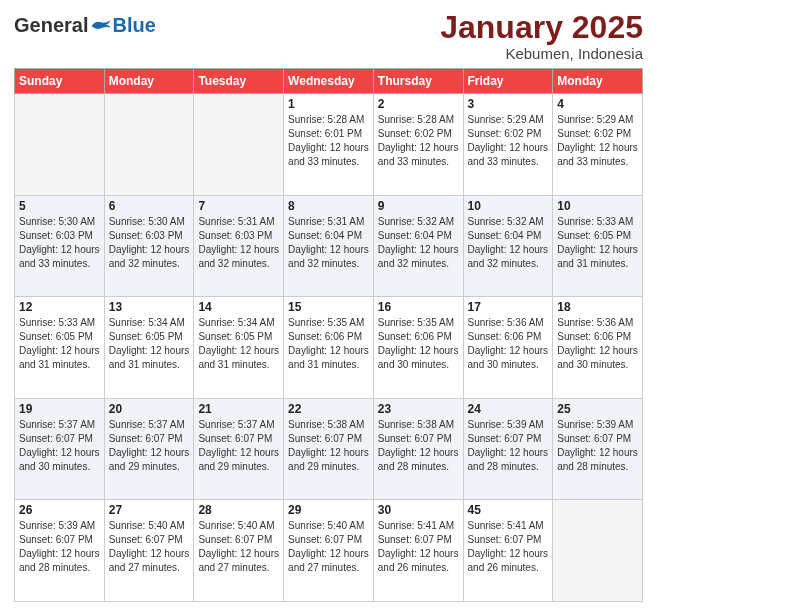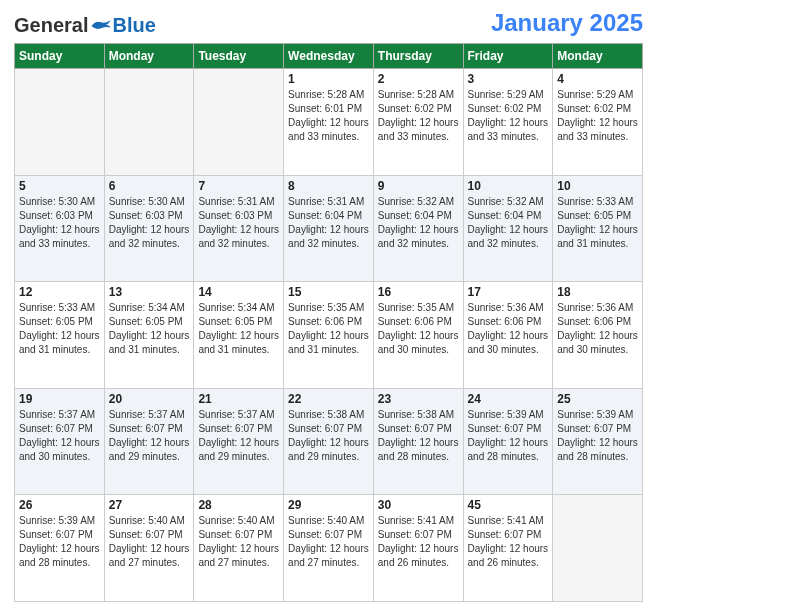--- a/index.html
+++ b/index.html
@@ -40,39 +40,39 @@
     .logo-blue { color: #1a6bb5; }
     .logo-bird {
       width: 22px;
       height: 18px;
       margin-left: 2px;
     }
     .title-block {
       text-align: right;
     }
     .title-block h1 {
-      font-size: 24px;
-      font-weight: bold;
-      color: #3b82f6;
+      font-size: 32px;
+      font-weight: bold;
+      color: #7f1d1d;
       line-height: 1.1;
     }
     .title-block h2 {
       font-size: 15px;
       font-weight: normal;
       color: #444;
     }
     .calendar {
       flex: 1;
       border: 1px solid #ccc;
       border-collapse: collapse;
       width: 100%;
       table-layout: fixed;
     }
     .calendar th {
-      background: #15803d;
+      background: #ef4444;
       color: #fff;
       font-size: 12px;
       font-weight: bold;
       padding: 5px 4px;
       text-align: left;
       border: 1px solid #aaa;
     }
     .calendar td {
       vertical-align: top;
       border: 1px solid #ccc;
@@ -114,20 +114,21 @@
       <div class="logo-text">
         <span class="logo-general">General</span>
         <svg class="logo-bird" viewBox="0 0 30 20">
           <path d="M2,10 Q8,2 15,5 Q20,7 28,2 Q25,8 20,9 Q26,8 28,12 Q22,10 15,13 Q8,16 2,10Z" fill="#1a6bb5"></path>
         </svg>
         <span class="logo-blue">Blue</span>
       </div>
     </div>
     <div class="title-block">
       <h1>January 2025</h1>
+      <h2>Kebumen, Indonesia</h2>
     </div>
   </div>
 
   <table class="calendar">
     <thead>
       <tr>
         <th>Sunday</th>
         <th>Monday</th>
         <th>Tuesday</th>
         <th>Wednesday</th>

